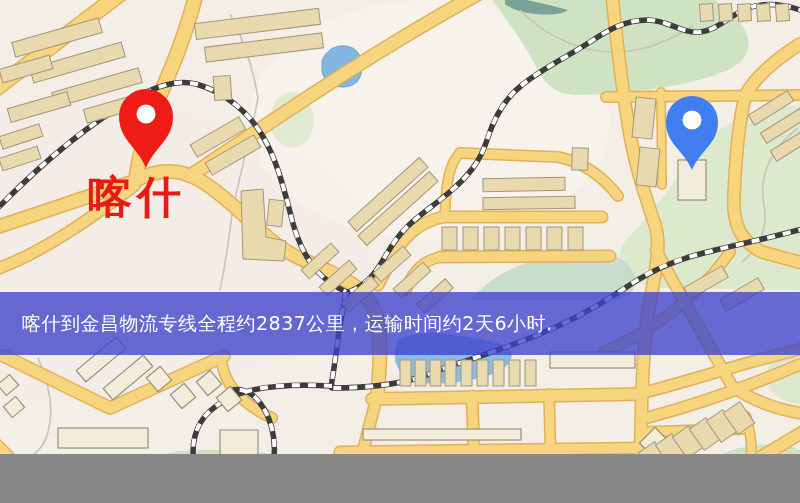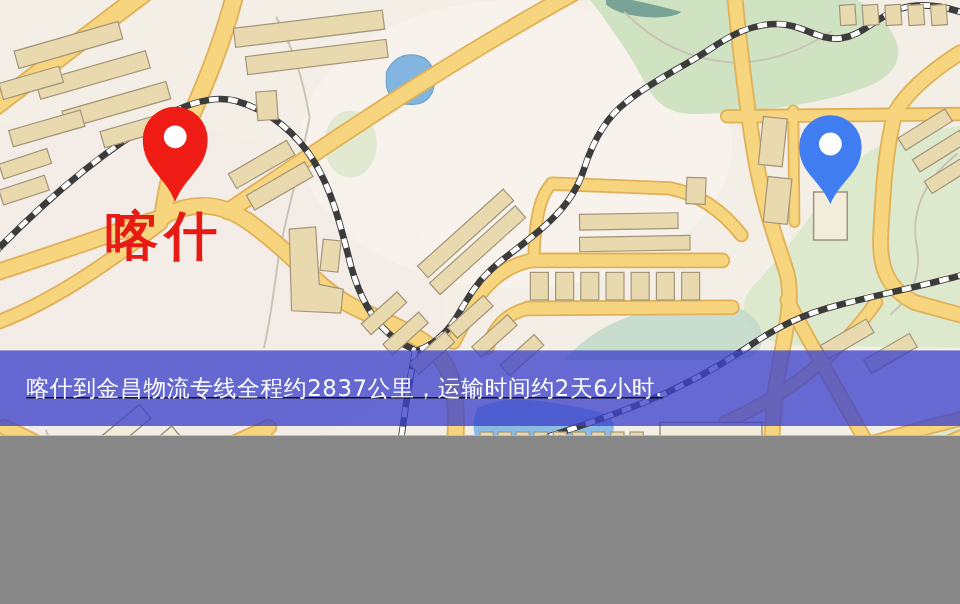--- a/index.html
+++ b/index.html
@@ -1,29 +1,29 @@
 <!DOCTYPE html>
 <html><head>
 <meta charset="utf-8">
 <style>
   html,body{margin:0;padding:0;background:#888;}
-  .stage{position:relative;width:800px;height:363px;overflow:hidden;
+  .stage{position:relative;width:800px;height:454px;overflow:hidden;
          font-family:"DejaVu Sans","Liberation Sans",sans-serif;background:#f4efe6;}
   .stage svg{position:absolute;left:0;top:0;display:block;}
   
   .casing path,.casing use{fill:none;stroke:#e0b158;stroke-linecap:round;stroke-linejoin:round;}
   .roadfill path,.roadfill use{fill:none;stroke:#f7d47e;stroke-linecap:round;stroke-linejoin:round;}
   .railbase use{fill:none;stroke:#3c3c3c;stroke-width:5.5;stroke-linecap:round;}
   .raildash use{fill:none;stroke:#ffffff;stroke-width:4;stroke-dasharray:8 8;}
   .trail{fill:none;stroke:#c9c3b5;stroke-width:1.6;}
   .bld{fill:#e9d9ae;stroke:#a2957a;stroke-width:1;}
   .bldo{fill:#f2ecdb;stroke:#9a9079;stroke-width:1.2;}
   
   .banner{position:absolute;left:0;top:292px;width:800px;height:63px;
-          background:rgba(62,66,202,0.78);display:flex;align-items:center;text-decoration:underline;}
+          background:rgba(62,66,202,0.78);display:flex;align-items:center;}
   .banner span{color:#ffffff;font-size:19px;letter-spacing:0.5px;padding-left:22px;white-space:nowrap;}
   
   .place-label{position:absolute;font-weight:bold;white-space:nowrap;}
   .origin-label{left:88px;top:168px;font-size:44px;letter-spacing:5px;color:#e81a14;}
   .dest-label{left:642px;top:172px;font-size:42px;letter-spacing:6px;color:#2438d0;}
 </style>
 </head>
 <body>
 
 <div class="stage">

